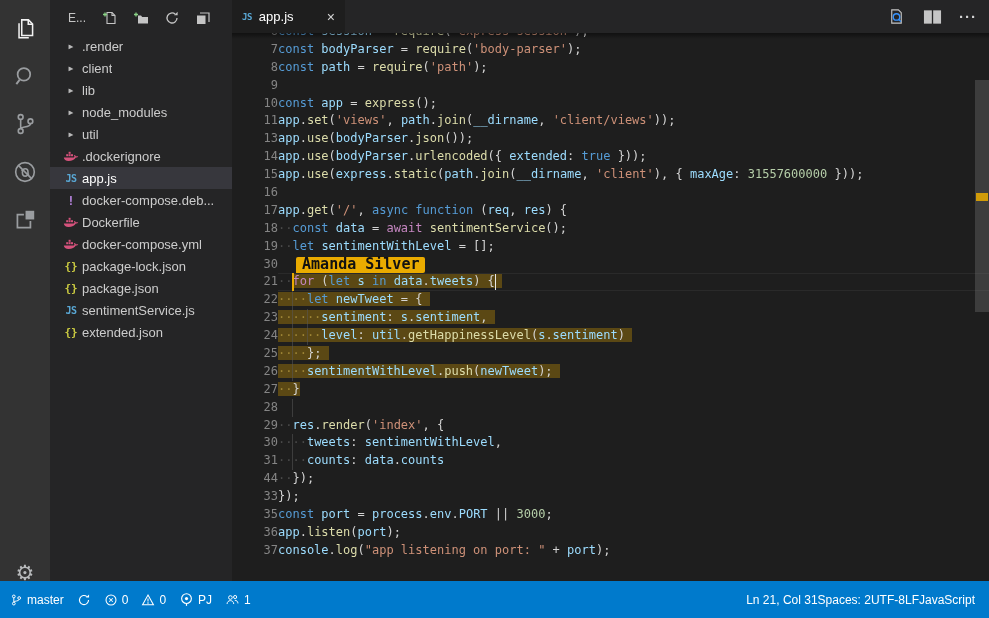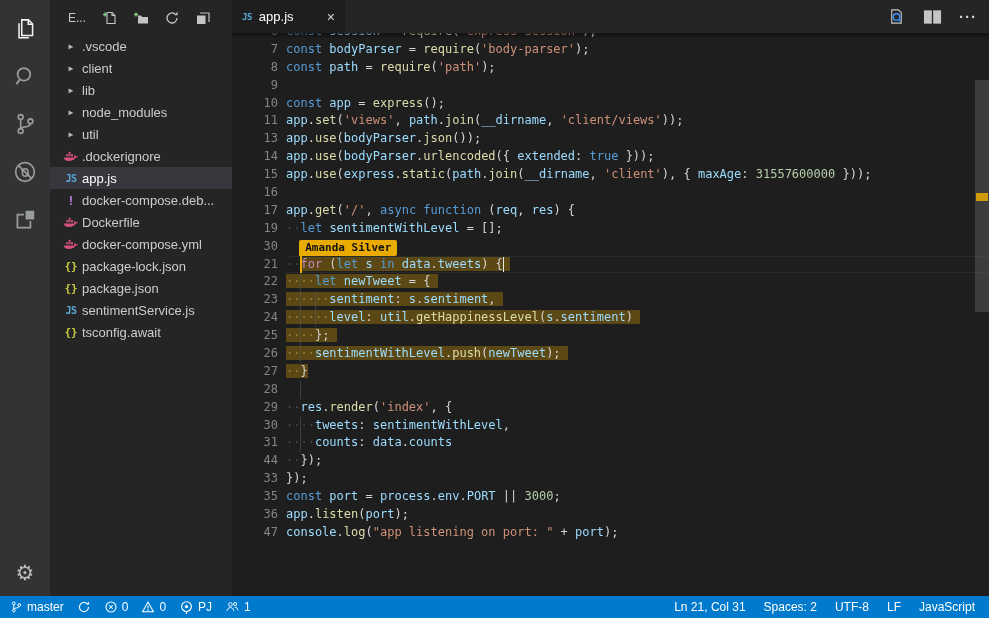--- a/index.html
+++ b/index.html
@@ -37,39 +37,39 @@
   .tab-close{margin-left:auto;font-size:14px;color:#d7d7d7;cursor:pointer;line-height:1}
   .editor-actions{position:absolute;right:12px;top:0;height:33px;display:flex;align-items:center;gap:17px;color:#c5c5c5}
   .ea-item{cursor:pointer;display:flex;align-items:center}
   .ea-more{font-size:15px;font-weight:bold;letter-spacing:1px;color:#d4d4d4}
 
   .code-wrap{position:absolute;top:33px;left:0;right:0;bottom:0;overflow:hidden}
   .scroll-shadow{position:absolute;top:0;left:0;right:0;height:6px;background:linear-gradient(rgba(0,0,0,.45),rgba(0,0,0,0));z-index:6;pointer-events:none}
   .lines{margin-top:-10px}
   .code-line{display:flex;height:17.9px;line-height:17.9px;font-family:"DejaVu Sans Mono",monospace;font-size:12px;white-space:pre}
   .ln{flex:0 0 46px;width:46px;text-align:right;color:#858585;user-select:none}
-  .code{margin-left:8px;position:relative;flex:1}
+  .code{margin-left:0;position:relative;flex:1}
   .current .code{box-shadow:inset 0 1px 0 #2a2a2a,inset 0 -1px 0 #2a2a2a}
   .tk-k{color:#569cd6}.tk-c{color:#c586c0}.tk-s{color:#ce9178}.tk-f{color:#dcdcaa}
   .tk-v{color:#9cdcfe}.tk-n{color:#b5cea8}.tk-p{color:#d4d4d4}.tk-w{color:#4a4a4a}
   .sel{background:rgba(234,171,0,.30)}
   .tk-w.sel{color:#9d8435}
   .guide{position:absolute;top:0;bottom:0;width:1px;background:rgba(88,88,88,.55)}
-  .remote-tag{position:absolute;bottom:100%;background:#eaab00;color:#111;font-weight:bold;font-size:11px;line-height:15px;padding:0 6px 1px 6px;white-space:nowrap;z-index:7;border-radius:2px 2px 2px 0;font-family:"DejaVu Sans Mono",monospace}
+  .remote-tag{position:absolute;bottom:100%;background:#eaab00;color:#111;font-weight:bold;font-size:15px;line-height:15px;padding:0 6px 1px 6px;white-space:nowrap;z-index:7;border-radius:2px 2px 2px 0;font-family:"DejaVu Sans Mono",monospace}
   .remote-caret{position:absolute;top:0;bottom:0;width:2px;background:#eaab00;z-index:6}
   .caret{position:absolute;top:1px;bottom:1px;width:1.5px;background:#e8e8e8;z-index:6}
 
   .scrollbar{position:absolute;right:0;top:0;width:14px;bottom:0;z-index:6}
   .sb-slider{position:absolute;left:0;right:0;top:47px;height:232px;background:rgba(121,121,121,.35);cursor:pointer}
   .sb-marker{position:absolute;left:1px;right:1px;top:160px;height:8px;background:rgba(234,171,0,.85)}
 
   
-  .statusbar{position:absolute;left:0;right:0;bottom:0;height:22px;background:#007acc;color:#ffffff;font-size:12px;display:flex;align-items:center;padding:0 10px;z-index:10}
+  .statusbar{position:absolute;left:0;right:0;bottom:0;height:37px;background:#007acc;color:#ffffff;font-size:12px;display:flex;align-items:center;padding:0 10px;z-index:10}
   .status-left{display:flex;align-items:center;gap:13px}
-  .status-right{margin-left:auto;display:flex;align-items:center;gap:18px;padding-right:4px}
+  .status-right{margin-left:auto;display:flex;align-items:center;padding-right:4px}
   .st-item{display:flex;align-items:center;gap:4px;cursor:pointer;white-space:nowrap}
   .st-item svg{display:block}
 
   svg{flex:0 0 auto}
 </style>
 </head>
 <body>
 
 <div class="activitybar">
   <div class="ab-item active">
@@ -152,21 +152,21 @@
             <rect x="2" y="5.5" width="8.5" height="8.5" fill="#c5c5c5"></rect>
           </svg>
       </span>
     </span>
   </div>
   <div class="tree" id="file-tree">
       <div class="tree-row">
         <span class="tree-icon icon-folder">
           <span class="chev">▶</span>
         </span>
-        <span class="tree-label">.vscode</span>
+        <span class="tree-label">.render</span>
       </div>
       <div class="tree-row">
         <span class="tree-icon icon-folder">
           <span class="chev">▶</span>
         </span>
         <span class="tree-label">client</span>
       </div>
       <div class="tree-row">
         <span class="tree-icon icon-folder">
           <span class="chev">▶</span>
@@ -242,21 +242,21 @@
       <div class="tree-row">
         <span class="tree-icon icon-json">{}</span>
         <span class="tree-label">package.json</span>
       </div>
       <div class="tree-row">
         <span class="tree-icon icon-js">JS</span>
         <span class="tree-label">sentimentService.js</span>
       </div>
       <div class="tree-row">
         <span class="tree-icon icon-json">{}</span>
-        <span class="tree-label">tsconfig.await</span>
+        <span class="tree-label">extended.json</span>
       </div>
     </div>
 </div>
 
 <div class="editor">
   <div class="tabbar">
     <div class="tab">
       <span class="tab-js">JS</span>
       <span>app.js</span>
       <span class="tab-close">×</span>
@@ -286,38 +286,39 @@
         <div class="code-line"><span class="ln">7</span><span class="code"><span class="tk-k">const</span><span class="tk-p"> </span><span class="tk-v">bodyParser</span><span class="tk-p"> = </span><span class="tk-f">require</span><span class="tk-p">(</span><span class="tk-s">'body-parser'</span><span class="tk-p">);</span></span></div>
         <div class="code-line"><span class="ln">8</span><span class="code"><span class="tk-k">const</span><span class="tk-p"> </span><span class="tk-v">path</span><span class="tk-p"> = </span><span class="tk-f">require</span><span class="tk-p">(</span><span class="tk-s">'path'</span><span class="tk-p">);</span></span></div>
         <div class="code-line"><span class="ln">9</span><span class="code"></span></div>
         <div class="code-line"><span class="ln">10</span><span class="code"><span class="tk-k">const</span><span class="tk-p"> </span><span class="tk-v">app</span><span class="tk-p"> = </span><span class="tk-f">express</span><span class="tk-p">();</span></span></div>
         <div class="code-line"><span class="ln">11</span><span class="code"><span class="tk-v">app</span><span class="tk-p">.</span><span class="tk-f">set</span><span class="tk-p">(</span><span class="tk-s">'views'</span><span class="tk-p">, </span><span class="tk-v">path</span><span class="tk-p">.</span><span class="tk-f">join</span><span class="tk-p">(</span><span class="tk-v">__dirname</span><span class="tk-p">, </span><span class="tk-s">'client/views'</span><span class="tk-p">));</span></span></div>
         <div class="code-line"><span class="ln">13</span><span class="code"><span class="tk-v">app</span><span class="tk-p">.</span><span class="tk-f">use</span><span class="tk-p">(</span><span class="tk-v">bodyParser</span><span class="tk-p">.</span><span class="tk-f">json</span><span class="tk-p">());</span></span></div>
         <div class="code-line"><span class="ln">14</span><span class="code"><span class="tk-v">app</span><span class="tk-p">.</span><span class="tk-f">use</span><span class="tk-p">(</span><span class="tk-v">bodyParser</span><span class="tk-p">.</span><span class="tk-f">urlencoded</span><span class="tk-p">({ </span><span class="tk-v">extended</span><span class="tk-p">: </span><span class="tk-k">true</span><span class="tk-p"> }));</span></span></div>
         <div class="code-line"><span class="ln">15</span><span class="code"><span class="tk-v">app</span><span class="tk-p">.</span><span class="tk-f">use</span><span class="tk-p">(</span><span class="tk-v">express</span><span class="tk-p">.</span><span class="tk-f">static</span><span class="tk-p">(</span><span class="tk-v">path</span><span class="tk-p">.</span><span class="tk-f">join</span><span class="tk-p">(</span><span class="tk-v">__dirname</span><span class="tk-p">, </span><span class="tk-s">'client'</span><span class="tk-p">), { </span><span class="tk-v">maxAge</span><span class="tk-p">: </span><span class="tk-n">31557600000</span><span class="tk-p"> }));</span></span></div>
         <div class="code-line"><span class="ln">16</span><span class="code"></span></div>
         <div class="code-line"><span class="ln">17</span><span class="code"><span class="tk-v">app</span><span class="tk-p">.</span><span class="tk-f">get</span><span class="tk-p">(</span><span class="tk-s">'/'</span><span class="tk-p">, </span><span class="tk-k">async</span><span class="tk-p"> </span><span class="tk-k">function</span><span class="tk-p"> (</span><span class="tk-v">req</span><span class="tk-p">, </span><span class="tk-v">res</span><span class="tk-p">) {</span></span></div>
+        <div class="code-line"><span class="ln">18</span><span class="code"><span class="tk-w">··</span><span class="tk-k">const</span><span class="tk-p"> </span><span class="tk-v">data</span><span class="tk-p"> = </span><span class="tk-c">await</span><span class="tk-p"> </span><span class="tk-f">sentimentService</span><span class="tk-p">();</span></span></div>
         <div class="code-line"><span class="ln">19</span><span class="code"><span class="tk-w">··</span><span class="tk-k">let</span><span class="tk-p"> </span><span class="tk-v">sentimentWithLevel</span><span class="tk-p"> = [];</span></span></div>
         <div class="code-line"><span class="ln">30</span><span class="code"></span></div>
         <div class="code-line current"><span class="ln">21</span><span class="code"><span class="remote-tag" style="left: 2ch;">Amanda Silver</span><span class="remote-caret" style="left: 2ch;"></span><span class="tk-w">··</span><span class="tk-c sel">for</span><span class="tk-p sel"> (</span><span class="tk-k sel">let</span><span class="tk-p sel"> </span><span class="tk-v sel">s</span><span class="tk-p sel"> </span><span class="tk-k sel">in</span><span class="tk-p sel"> </span><span class="tk-v sel">data</span><span class="tk-p sel">.</span><span class="tk-v sel">tweets</span><span class="tk-p sel">) {</span><span class="tk-p sel"> </span><span class="caret" style="left: 30ch;"></span></span></div>
         <div class="code-line"><span class="ln">22</span><span class="code"><span class="guide" style="left: 2ch;"></span><span class="tk-w sel">····</span><span class="tk-k sel">let</span><span class="tk-p sel"> </span><span class="tk-v sel">newTweet</span><span class="tk-p sel"> = {</span><span class="tk-p sel"> </span></span></div>
         <div class="code-line"><span class="ln">23</span><span class="code"><span class="guide" style="left: 2ch;"></span><span class="guide" style="left: 4ch;"></span><span class="tk-w sel">······</span><span class="tk-v sel">sentiment</span><span class="tk-p sel">: </span><span class="tk-v sel">s</span><span class="tk-p sel">.</span><span class="tk-v sel">sentiment</span><span class="tk-p sel">,</span><span class="tk-p sel"> </span></span></div>
         <div class="code-line"><span class="ln">24</span><span class="code"><span class="guide" style="left: 2ch;"></span><span class="guide" style="left: 4ch;"></span><span class="tk-w sel">······</span><span class="tk-v sel">level</span><span class="tk-p sel">: </span><span class="tk-v sel">util</span><span class="tk-p sel">.</span><span class="tk-f sel">getHappinessLevel</span><span class="tk-p sel">(</span><span class="tk-v sel">s</span><span class="tk-p sel">.</span><span class="tk-v sel">sentiment</span><span class="tk-p sel">)</span><span class="tk-p sel"> </span></span></div>
         <div class="code-line"><span class="ln">25</span><span class="code"><span class="guide" style="left: 2ch;"></span><span class="tk-w sel">····</span><span class="tk-p sel">};</span><span class="tk-p sel"> </span></span></div>
         <div class="code-line"><span class="ln">26</span><span class="code"><span class="guide" style="left: 2ch;"></span><span class="tk-w sel">····</span><span class="tk-v sel">sentimentWithLevel</span><span class="tk-p sel">.</span><span class="tk-f sel">push</span><span class="tk-p sel">(</span><span class="tk-v sel">newTweet</span><span class="tk-p sel">);</span><span class="tk-p sel"> </span></span></div>
         <div class="code-line"><span class="ln">27</span><span class="code"><span class="tk-w sel">··</span><span class="tk-p sel">}</span></span></div>
         <div class="code-line"><span class="ln">28</span><span class="code"><span class="guide" style="left: 2ch;"></span></span></div>
         <div class="code-line"><span class="ln">29</span><span class="code"><span class="tk-w">··</span><span class="tk-v">res</span><span class="tk-p">.</span><span class="tk-f">render</span><span class="tk-p">(</span><span class="tk-s">'index'</span><span class="tk-p">, {</span></span></div>
         <div class="code-line"><span class="ln">30</span><span class="code"><span class="guide" style="left: 2ch;"></span><span class="tk-w">····</span><span class="tk-v">tweets</span><span class="tk-p">: </span><span class="tk-v">sentimentWithLevel</span><span class="tk-p">,</span></span></div>
         <div class="code-line"><span class="ln">31</span><span class="code"><span class="guide" style="left: 2ch;"></span><span class="tk-w">····</span><span class="tk-v">counts</span><span class="tk-p">: </span><span class="tk-v">data</span><span class="tk-p">.</span><span class="tk-v">counts</span></span></div>
         <div class="code-line"><span class="ln">44</span><span class="code"><span class="tk-w">··</span><span class="tk-p">});</span></span></div>
         <div class="code-line"><span class="ln">33</span><span class="code"><span class="tk-p">});</span></span></div>
         <div class="code-line"><span class="ln">35</span><span class="code"><span class="tk-k">const</span><span class="tk-p"> </span><span class="tk-v">port</span><span class="tk-p"> = </span><span class="tk-v">process</span><span class="tk-p">.</span><span class="tk-v">env</span><span class="tk-p">.</span><span class="tk-v">PORT</span><span class="tk-p"> || </span><span class="tk-n">3000</span><span class="tk-p">;</span></span></div>
         <div class="code-line"><span class="ln">36</span><span class="code"><span class="tk-v">app</span><span class="tk-p">.</span><span class="tk-f">listen</span><span class="tk-p">(</span><span class="tk-v">port</span><span class="tk-p">);</span></span></div>
-        <div class="code-line"><span class="ln">47</span><span class="code"><span class="tk-v">console</span><span class="tk-p">.</span><span class="tk-f">log</span><span class="tk-p">(</span><span class="tk-s">"app listening on port: "</span><span class="tk-p"> + </span><span class="tk-v">port</span><span class="tk-p">);</span></span></div>
+        <div class="code-line"><span class="ln">37</span><span class="code"><span class="tk-v">console</span><span class="tk-p">.</span><span class="tk-f">log</span><span class="tk-p">(</span><span class="tk-s">"app listening on port: "</span><span class="tk-p"> + </span><span class="tk-v">port</span><span class="tk-p">);</span></span></div>
       </div>
     <div class="scrollbar">
       <div class="sb-slider"></div>
       <div class="sb-marker"></div>
     </div>
   </div>
 </div>
 
 <div class="statusbar">
   <div class="status-left">

